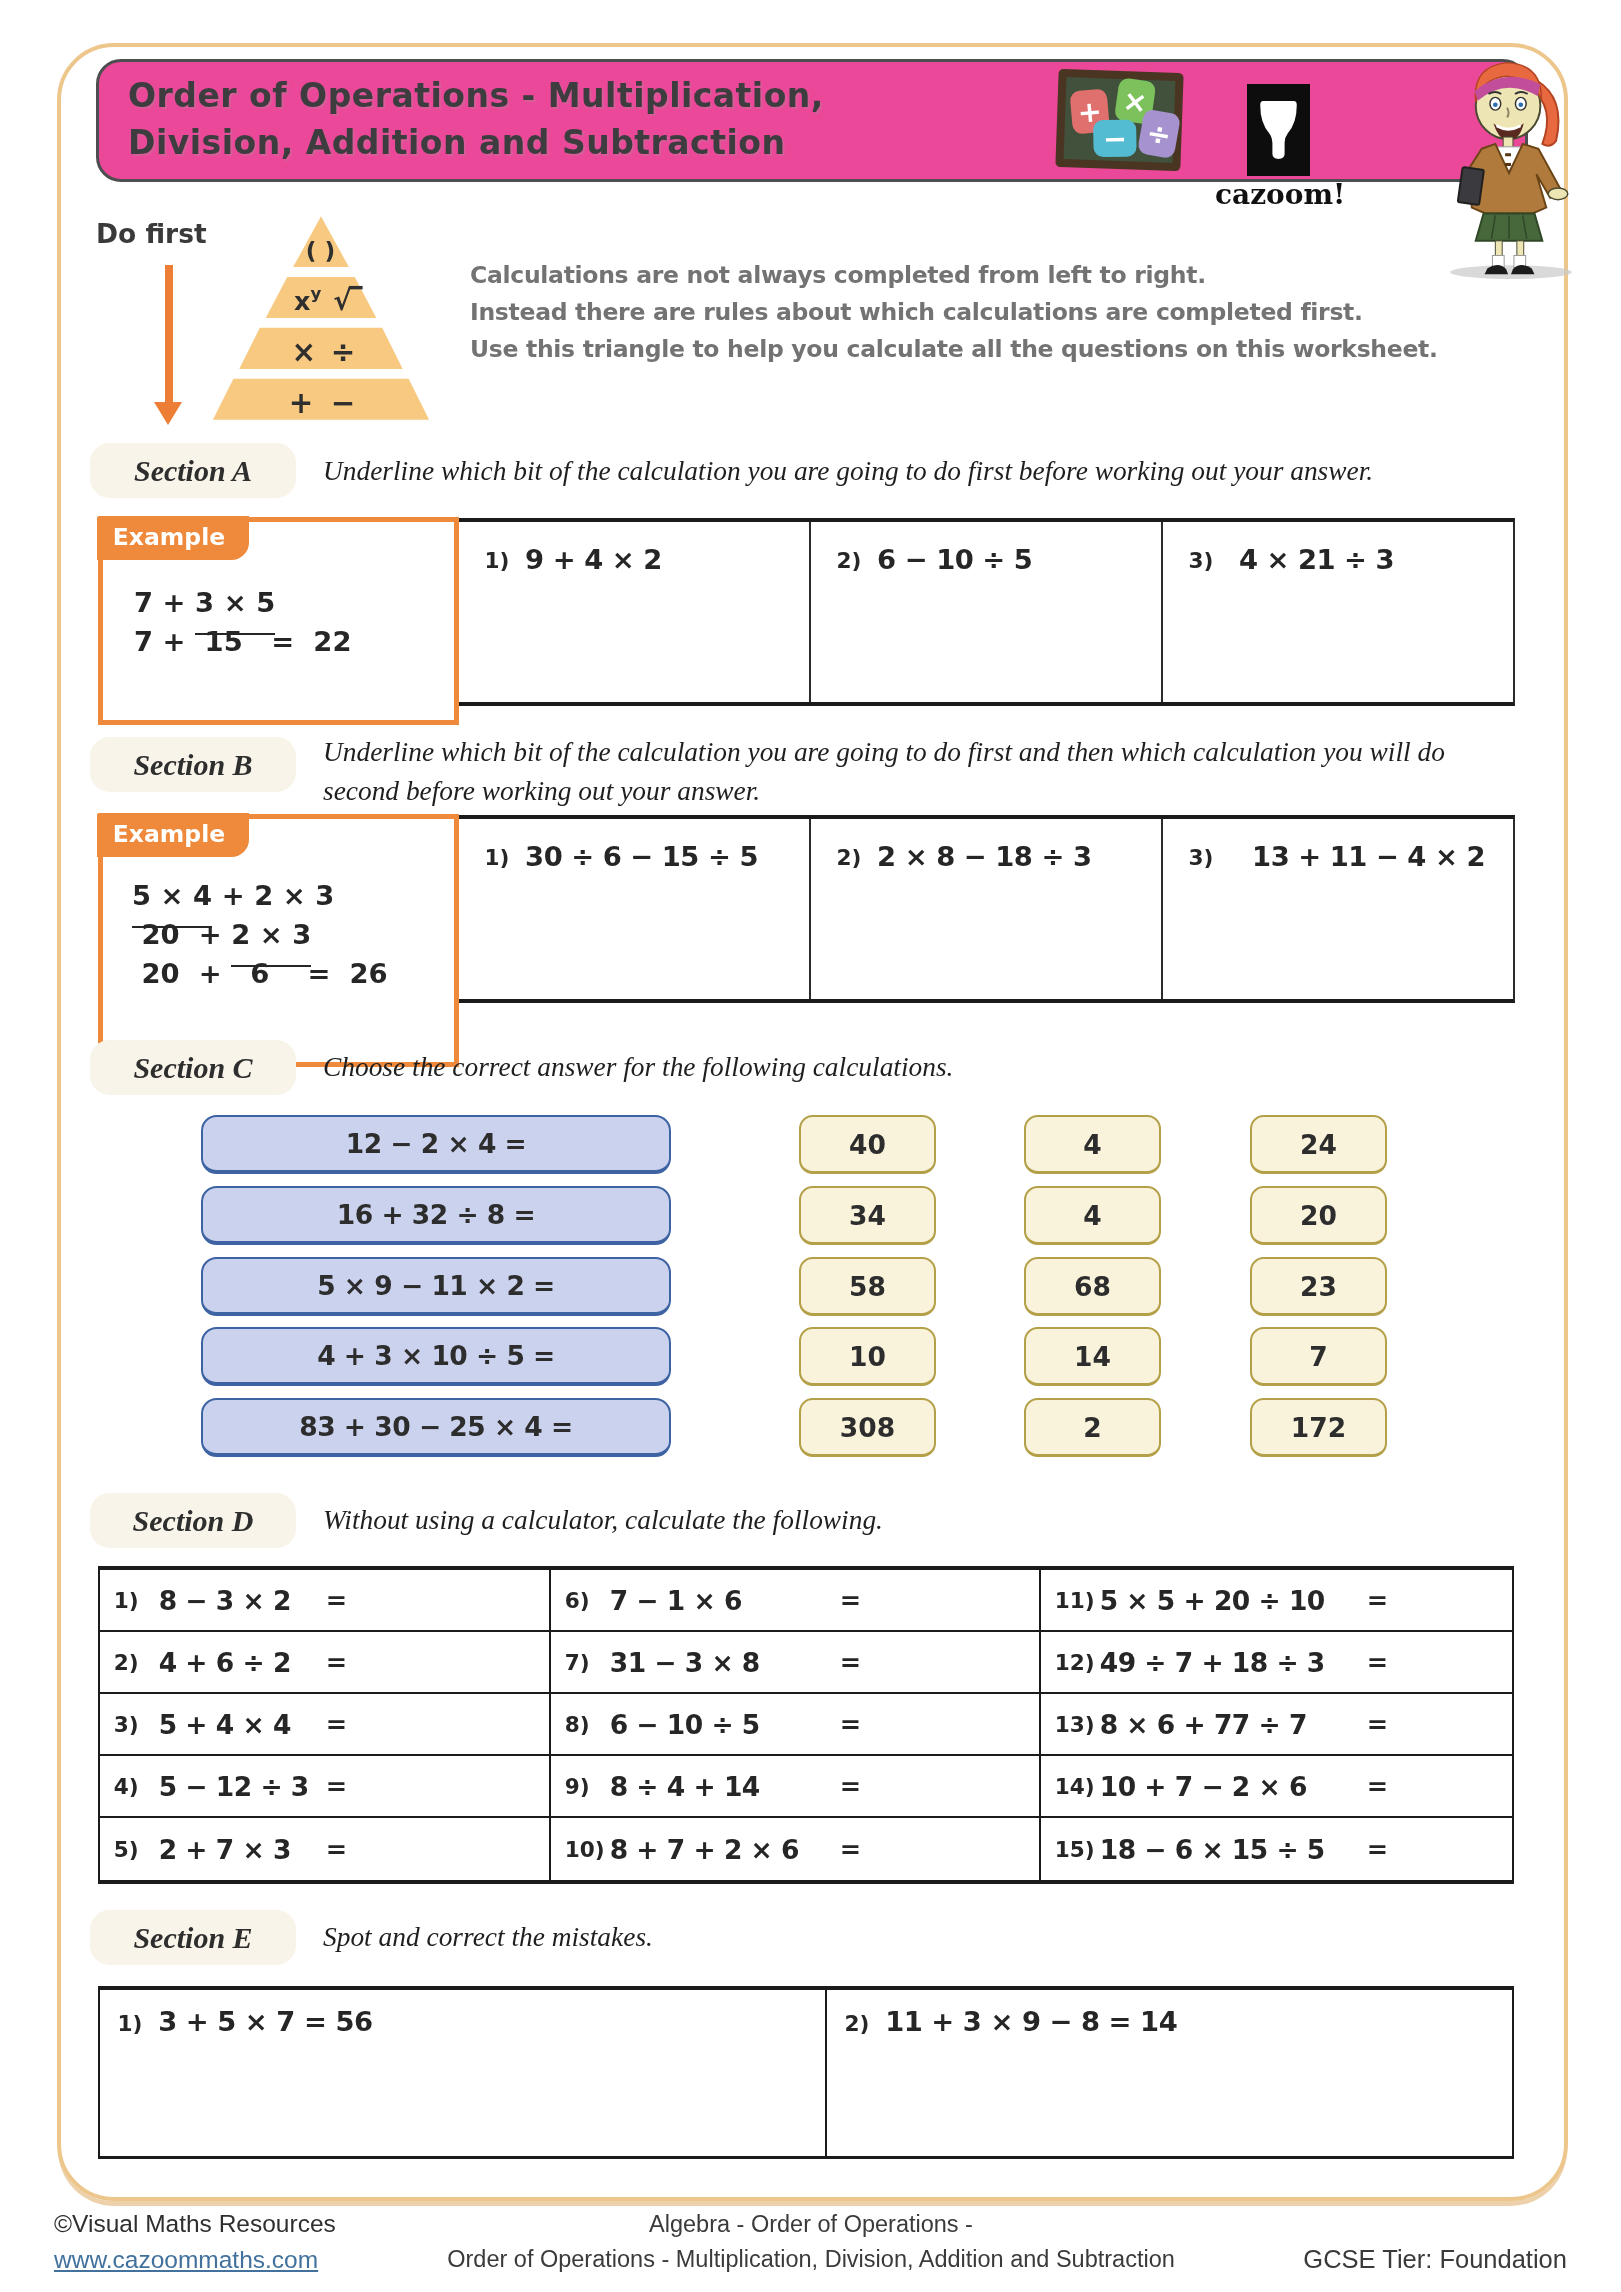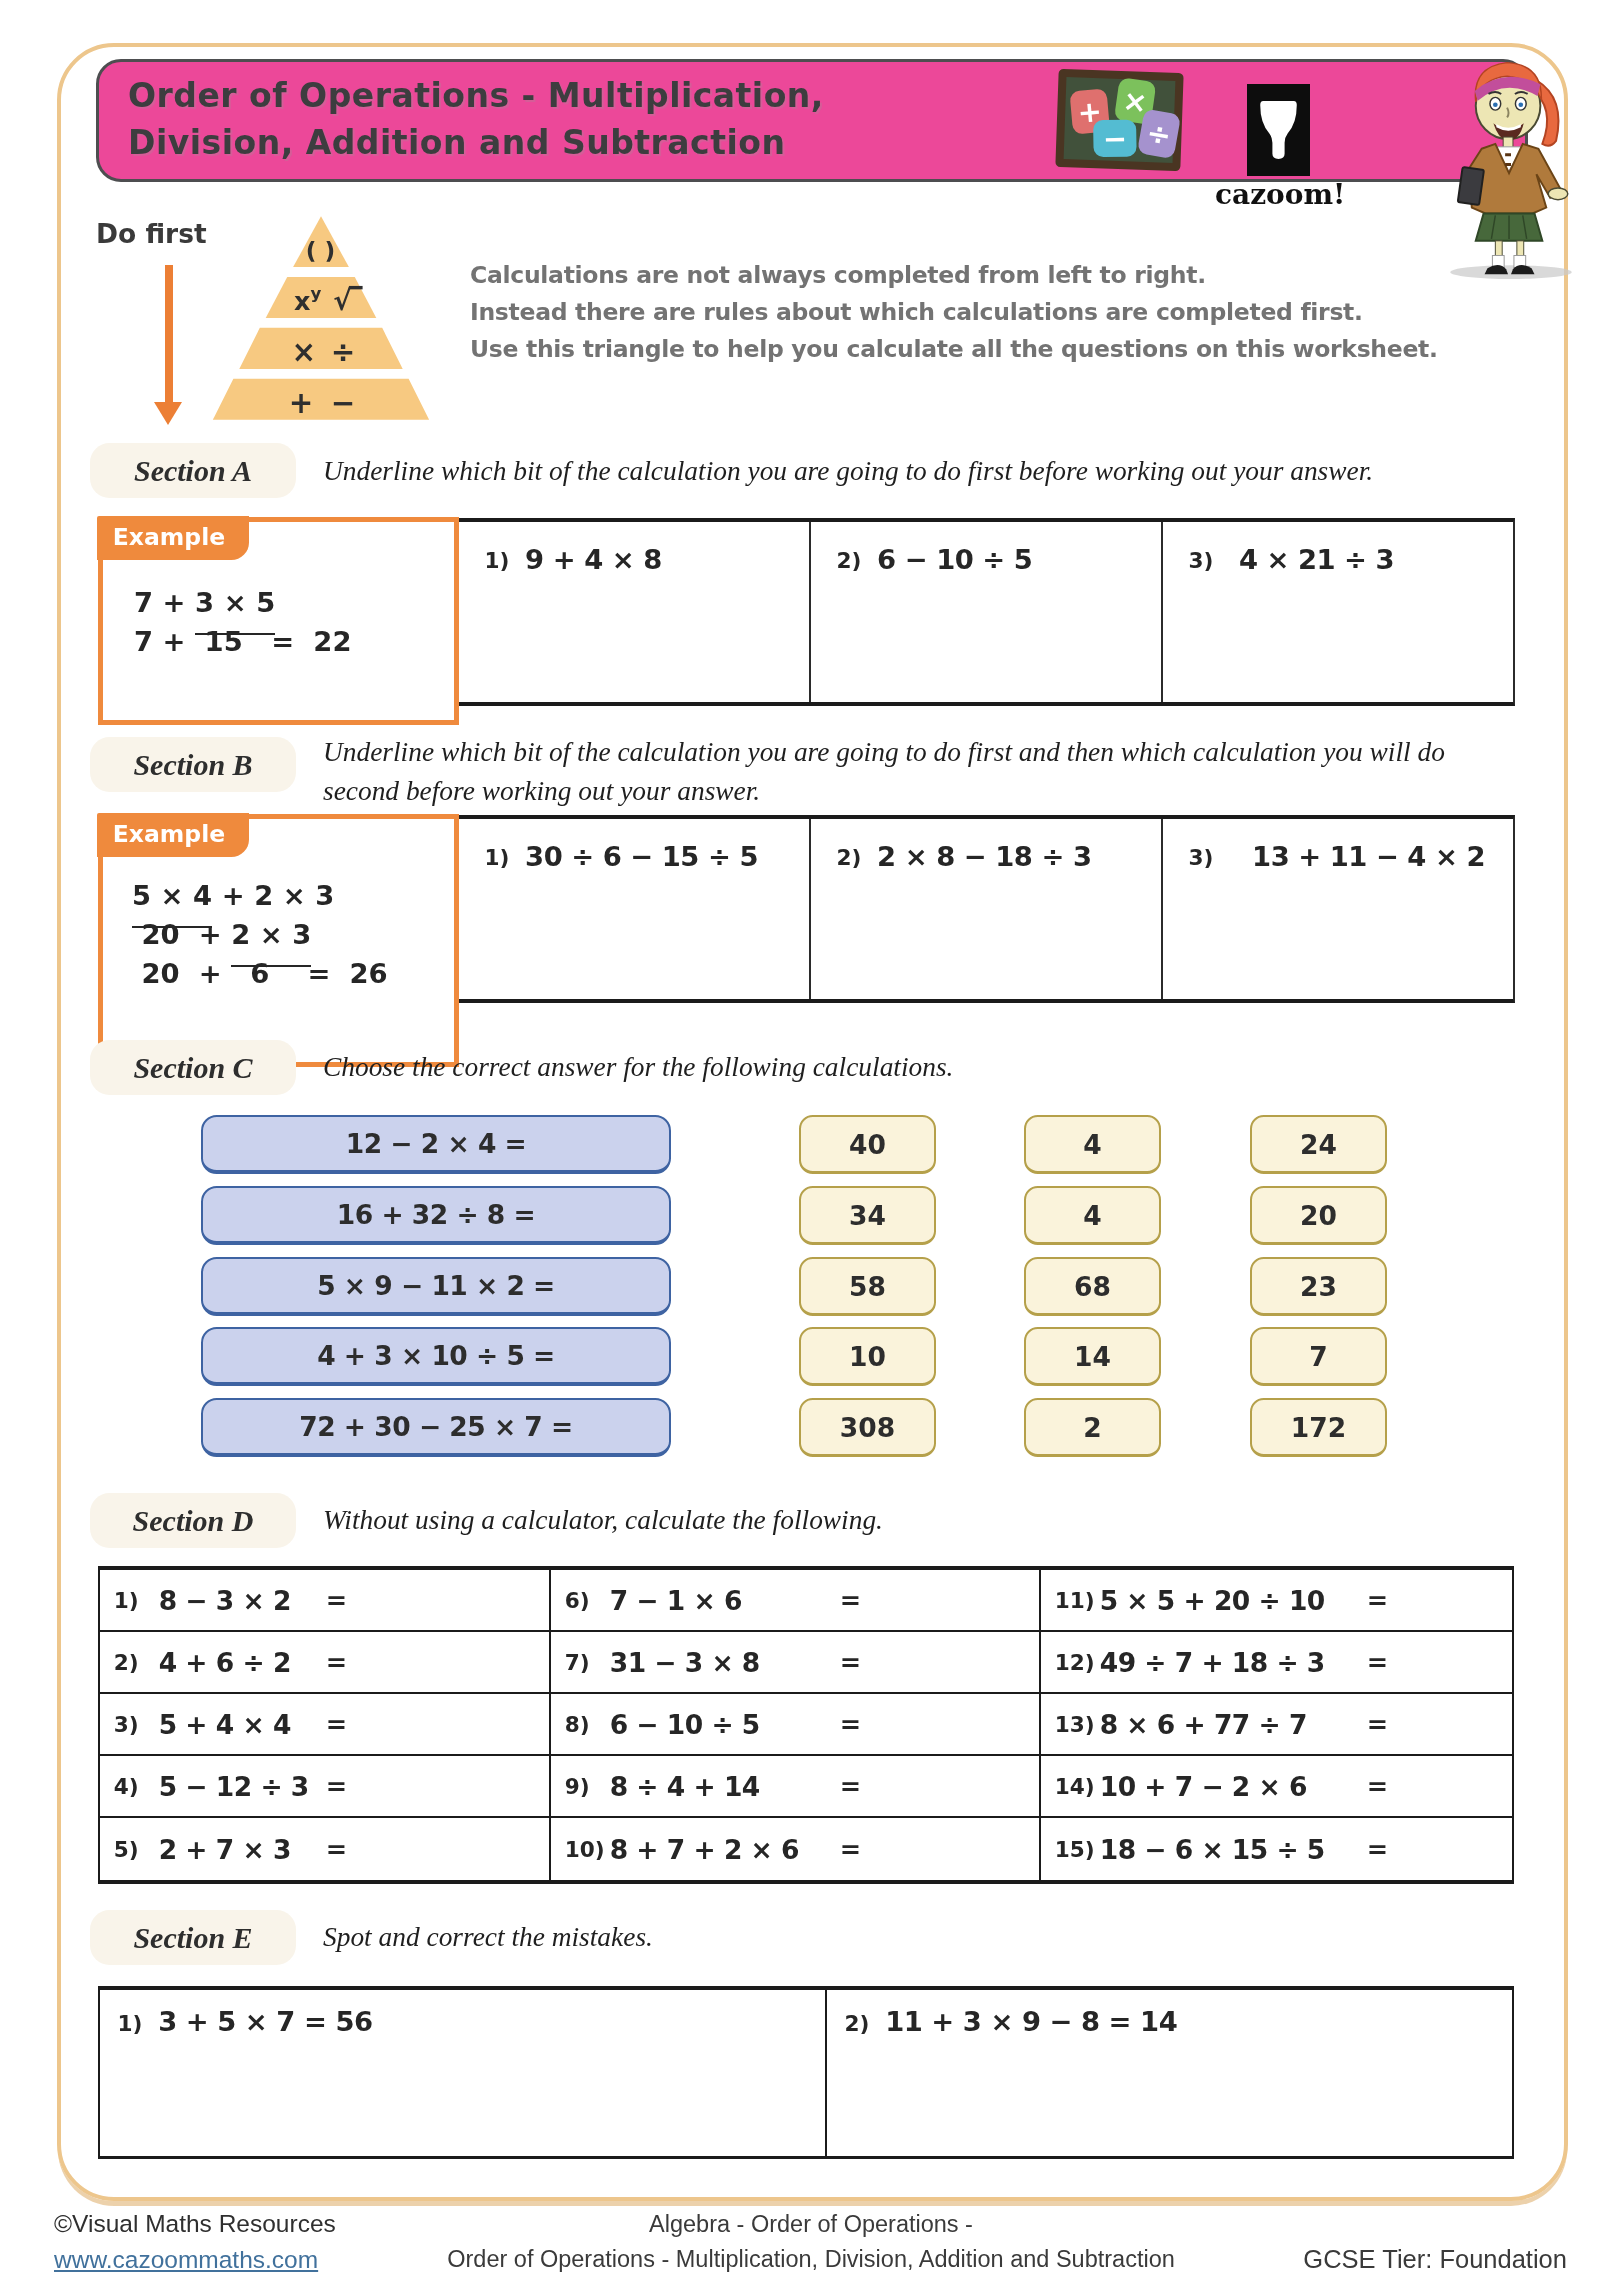--- a/index.html
+++ b/index.html
@@ -188,21 +188,21 @@
     <div class="example-tab">Example</div>
     <div style="position:absolute;left:31px;top:61px;">
       <div class="ex-line"><span>7 + </span><span class="u">3 × 5</span></div>
       <div class="ex-line">7 +  15   =  22</div>
     </div>
   </div>
 
   <div class="qtable" style="top:518px;">
     <div class="qcell">
       <span class="qnum">1)</span>
-      <span class="qexpr">9 + 4 × 8</span>
+      <span class="qexpr">9 + 4 × 2</span>
     </div>
     <div class="qcell">
       <span class="qnum">2)</span>
       <span class="qexpr">6 − 10 ÷ 5</span>
     </div>
     <div class="qcell">
       <span class="qnum">3)</span>
       <span class="qexpr" style="margin-left:9.8px;">4 × 21 ÷ 3</span>
     </div>
   </div>
@@ -250,21 +250,21 @@
   <div class="c-q" style="top:1257px;">5 × 9 − 11 × 2 =</div>
   <div class="c-a" style="left:799px;top:1257px;">58</div>
   <div class="c-a" style="left:1024px;top:1257px;">68</div>
   <div class="c-a" style="left:1250px;top:1257px;">23</div>
 
   <div class="c-q" style="top:1327px;">4 + 3 × 10 ÷ 5 =</div>
   <div class="c-a" style="left:799px;top:1327px;">10</div>
   <div class="c-a" style="left:1024px;top:1327px;">14</div>
   <div class="c-a" style="left:1250px;top:1327px;">7</div>
 
-  <div class="c-q" style="top:1398px;">72 + 30 − 25 × 7 =</div>
+  <div class="c-q" style="top:1398px;">83 + 30 − 25 × 4 =</div>
   <div class="c-a" style="left:799px;top:1398px;">308</div>
   <div class="c-a" style="left:1024px;top:1398px;">2</div>
   <div class="c-a" style="left:1250px;top:1398px;">172</div>
 
   <div class="sec-label" style="left:90px;top:1493px;">Section D</div>
   <div class="instruction" style="top:1501px;width:1176px;">Without using a calculator, calculate the following.</div>
 
   <div class="dtable">
     <div class="drow">
       <div class="dcell c1">

